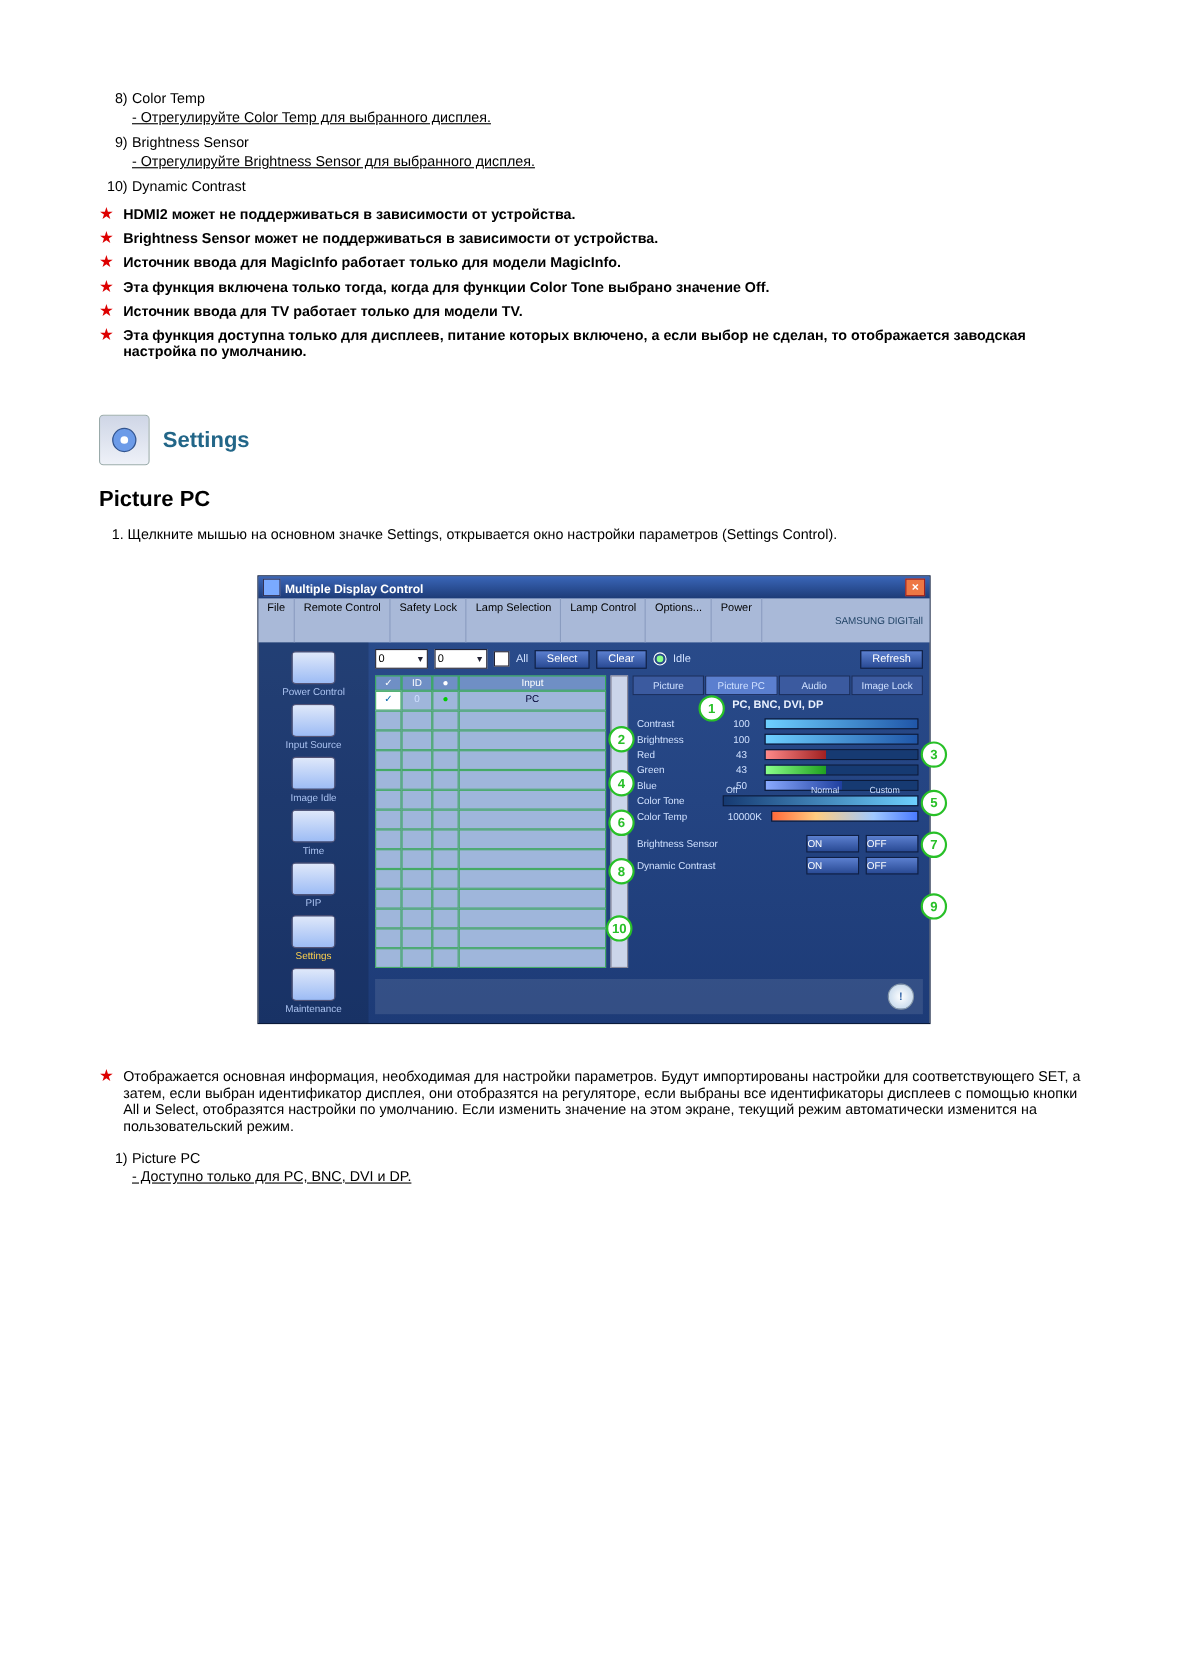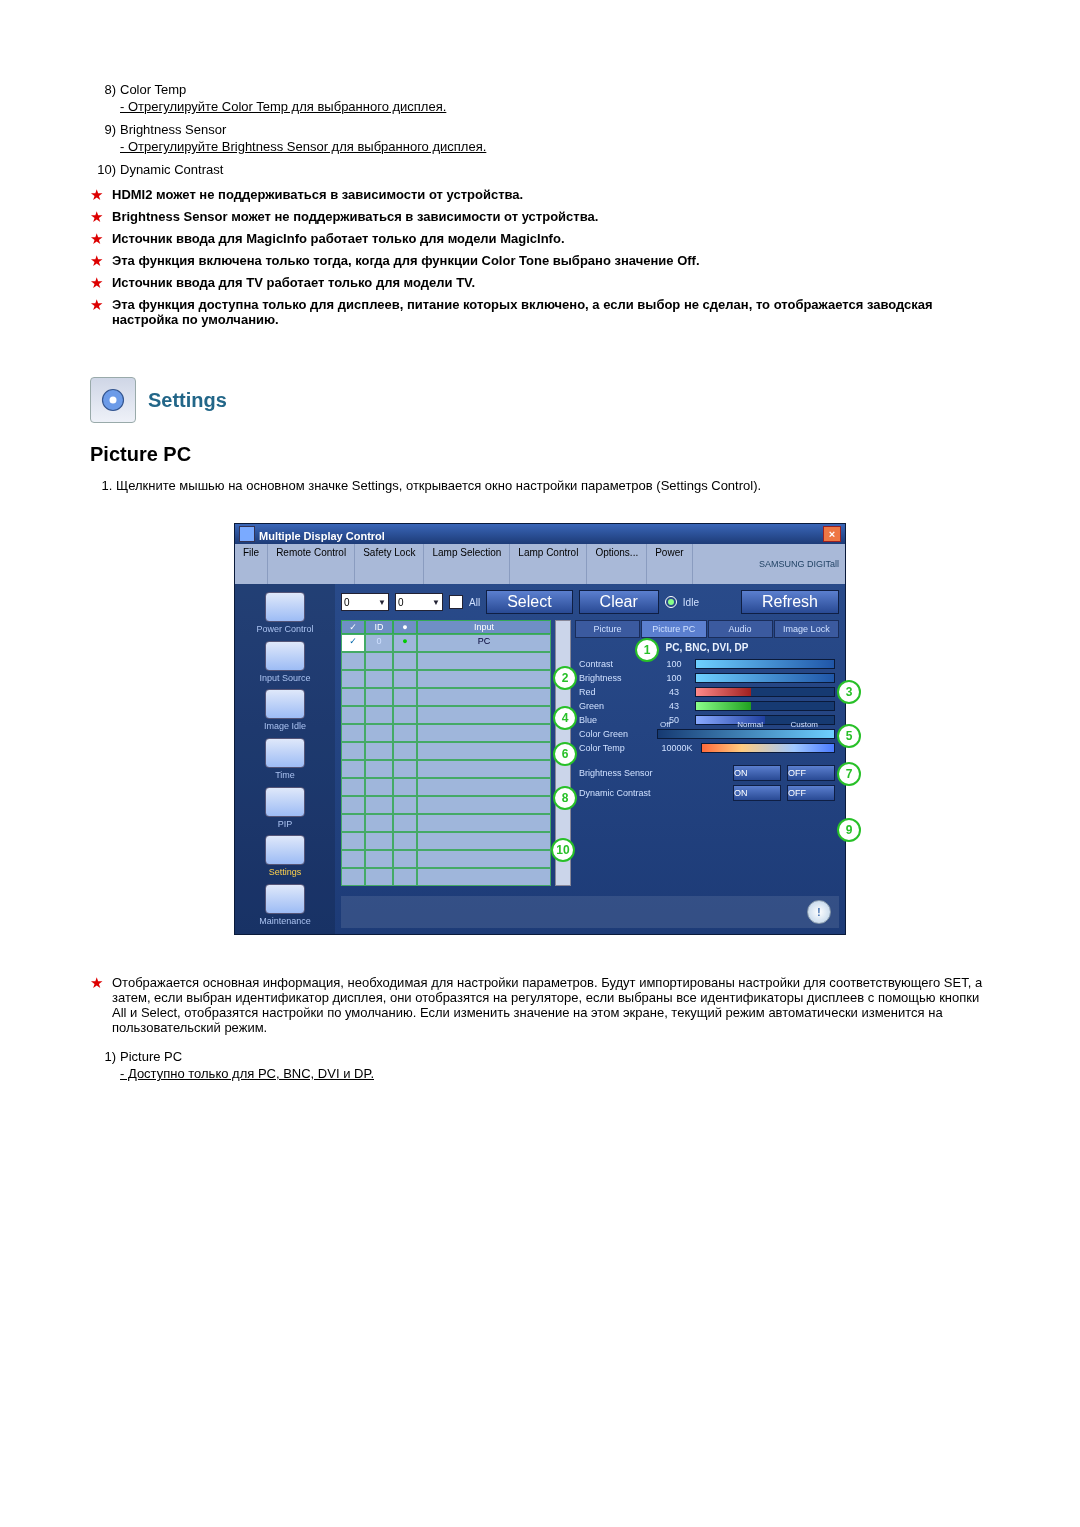--- a/index.html
+++ b/index.html
@@ -59,21 +59,21 @@
   .body { display:flex; }
   .sidebar { width: 92px; background: rgba(0,0,0,0.15); padding: 8px 4px; display:flex; flex-direction:column; gap:6px; align-items:center;justify-content:space-between; }
   .sb-item { width: 74px; text-align:center; font-size:9px; color:#aac2f0; }
   .sb-item.active { color:#ffd24d; }
   .sb-icon { width:38px;height:28px;margin:0 auto 2px auto;background:linear-gradient(180deg,#dfe8fa,#9dbcf5);border-radius:4px;border:1px solid #557; }
   .main { flex:1; display:flex; flex-direction:column; }
   .toolbar { display:flex; align-items:center; gap:6px; padding:6px; }
   .dd { width:42px;height:16px;background:#fff;color:#000;display:flex;align-items:center;padding:0 2px;border:1px solid #223; font-size:10px; position:relative; }
   .dd::after { content:"▼"; position:absolute; right:2px; font-size:8px; color:#223; }
   .chk { width:12px;height:12px;background:#fff;border:1px solid #223; }
-  .btn { background:linear-gradient(180deg,#5b7fcf,#294a94); border:1px solid #0f1f44; color:#fff; padding:2px 20px; font-size:16px; }
+  .btn { background:linear-gradient(180deg,#5b7fcf,#294a94); border:1px solid #0f1f44; color:#fff; padding:2px 10px; font-size:10px; }
   .radio { width:10px;height:10px;border-radius:50%;border:1px solid #fff; }
   .radio.on::after{content:"";display:block;width:6px;height:6px;background:#8f8;border-radius:50%;margin:2px;}
   .content { display:flex; gap:4px; padding: 0 6px 6px 6px; min-height: 260px; }
   .gridcol { width: 210px; }
   .ghead, .grow { display:flex; }
   .gc { border:1px solid #4a6; font-size:9px; text-align:center; padding:1px 0; }
   .gc.c1{width:22px;} .gc.c2{width:26px;} .gc.c3{width:22px;} .gc.c4{flex:1;}
   .ghead { background:#6f8fc5; color:#fff; }
   .ghead .gc{border-color:#3a5;}
   .gbody .grow .gc { background:#9fb6db; height:14px; }
@@ -325,21 +325,21 @@
                 <div class="plabel">Green</div>
                 <div class="pval">43</div>
                 <div class="pslider gre"></div>
               </div>
           <div class="prow">
                 <div class="plabel">Blue</div>
                 <div class="pval">50</div>
                 <div class="pslider blu"></div>
               </div>
           <div class="prow">
-                <div class="plabel">Color Green</div>
+                <div class="plabel">Color Tone</div>
             <div class="pslider tone" style="position:relative">
               <span style="position:absolute;left:2px;top:-10px;font-size:8px;color:#cfe0ff">Off</span>
               <span style="position:absolute;left:45%;top:-10px;font-size:8px;color:#cfe0ff">Normal</span>
               <span style="position:absolute;right:16px;top:-10px;font-size:8px;color:#cfe0ff">Custom</span>
             </div>
           </div>
           <div class="prow">
                 <div class="plabel">Color Temp</div>
                 <div class="pval" style="width:40px">10000K</div>
                 <div class="pslider temp"></div>

